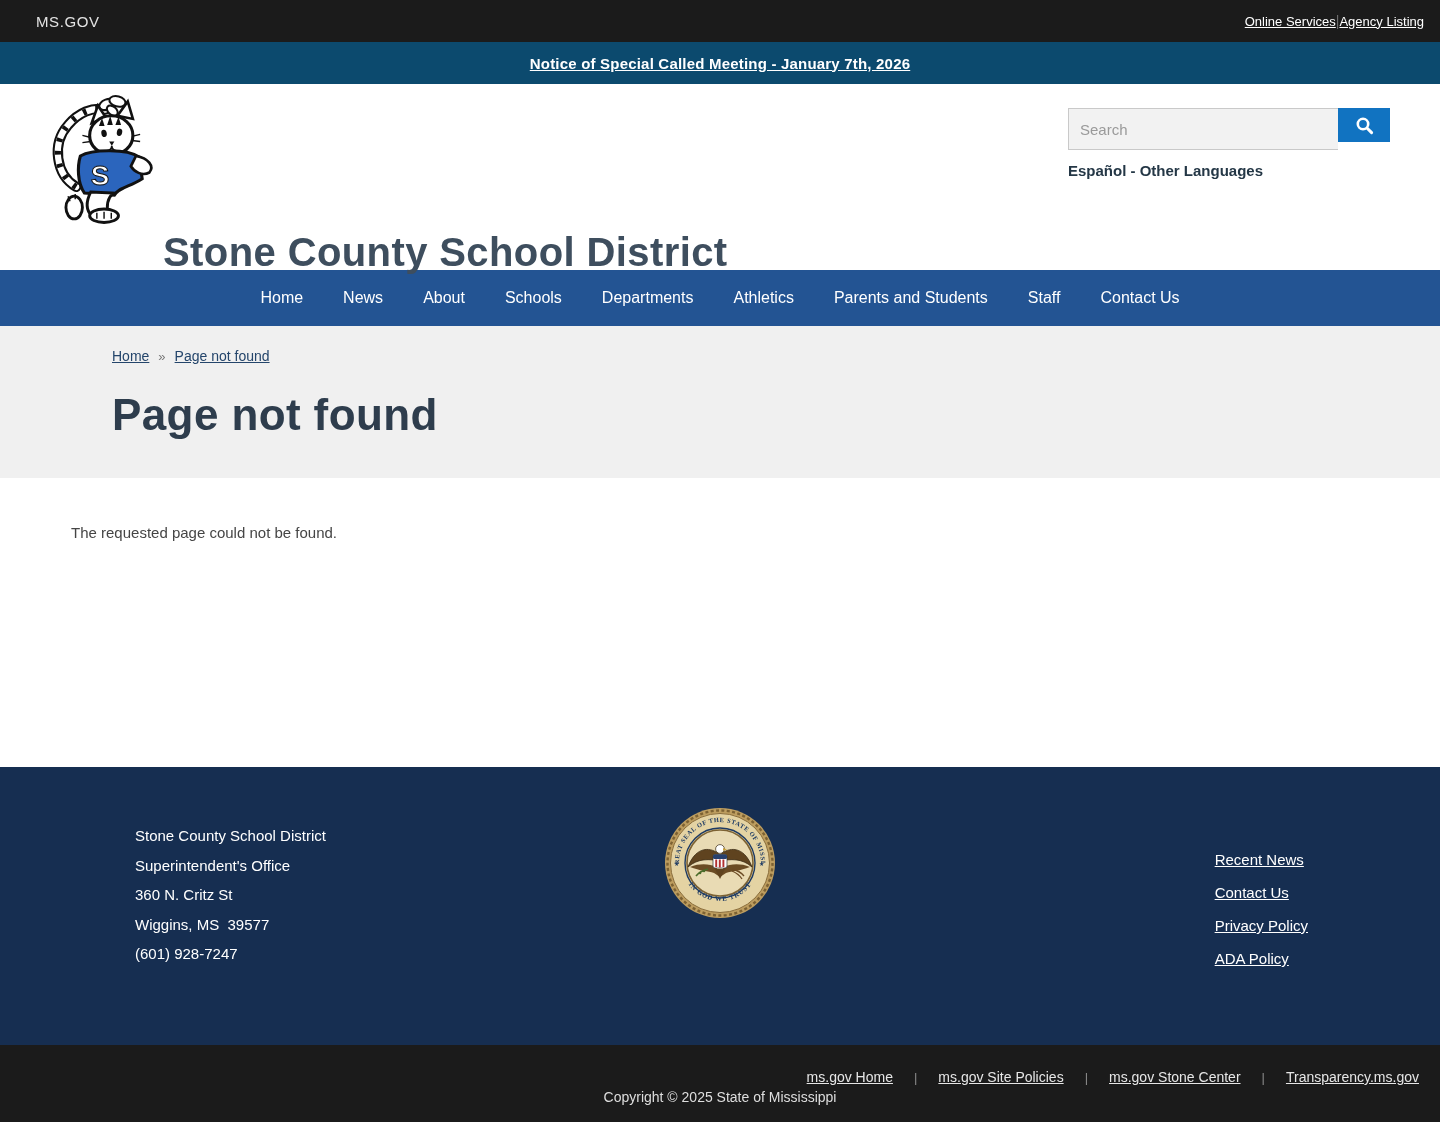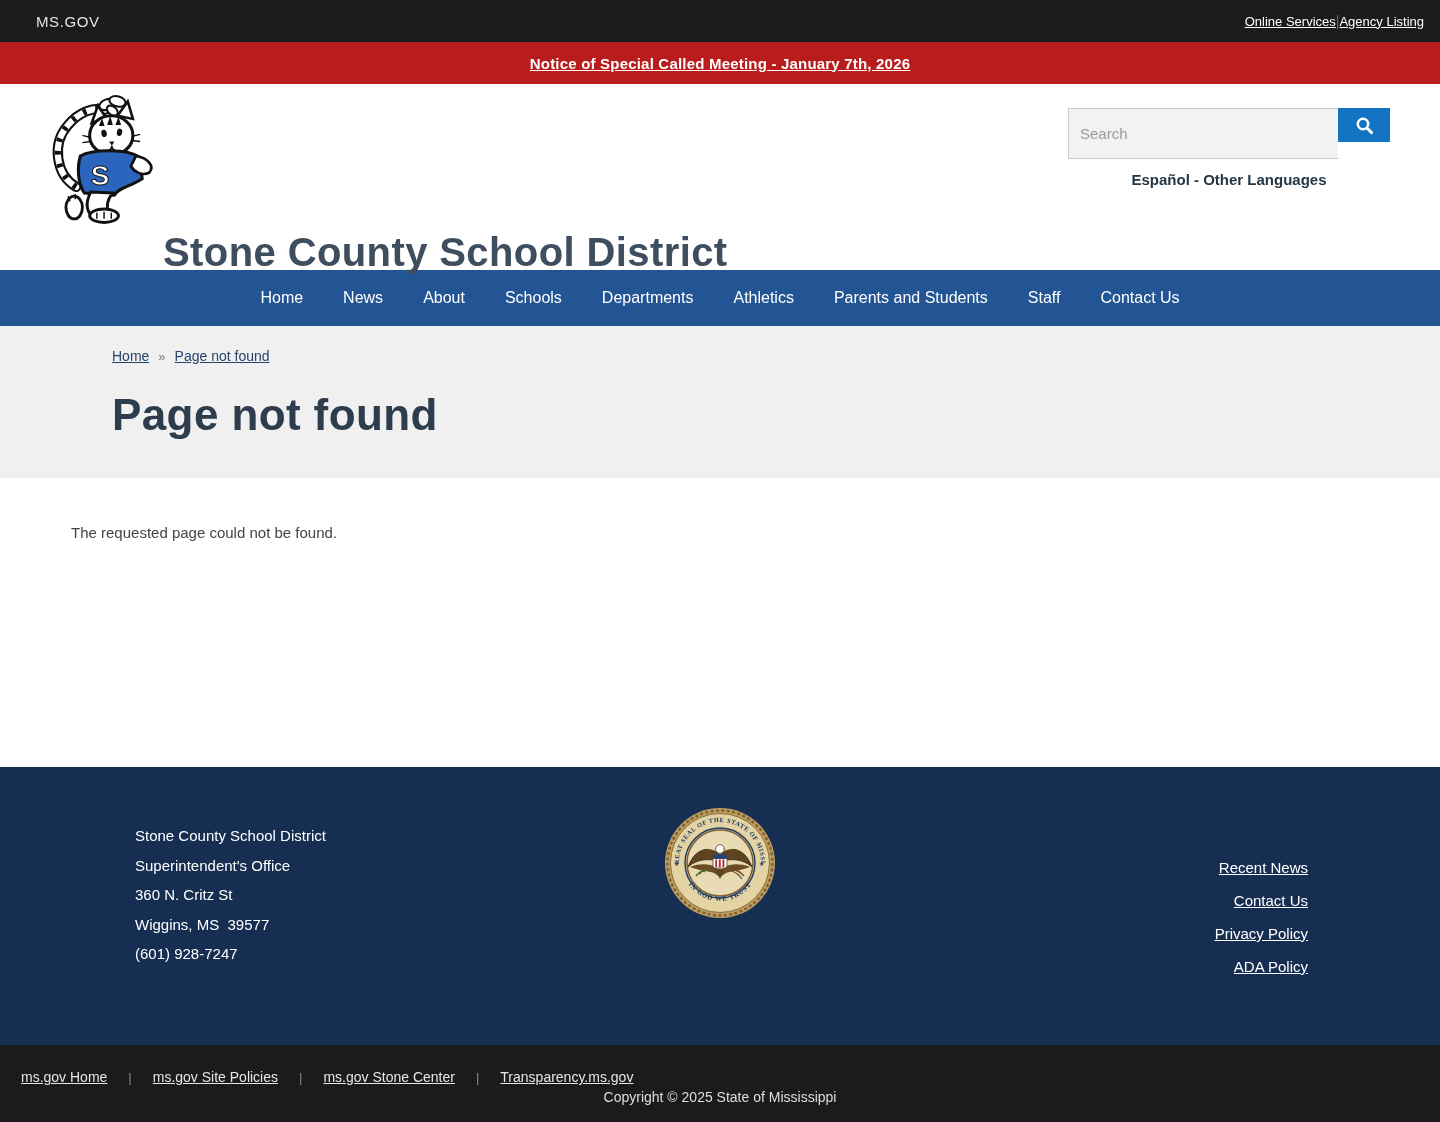--- a/index.html
+++ b/index.html
@@ -8,33 +8,33 @@
   a { cursor:pointer; }
 
   
   .topbar { height:42px; background:#1b1b1b; display:flex; align-items:center; justify-content:space-between; padding:0 16px 0 36px; }
   .brand { color:#e3e3e3; font-size:15px; letter-spacing:.6px; }
   .topbar-links { display:flex; align-items:center; }
   .topbar-link { color:#fff; font-size:13px; text-decoration:underline; }
   .topbar-sep { color:#6a6a6a; font-size:14px; }
 
   
-  .alert-bar { height:42px; background:#b91c1c; display:flex; align-items:center; justify-content:center; }
+  .alert-bar { height:42px; background:#0c4a6e; display:flex; align-items:center; justify-content:center; }
   .alert-link { color:#fff; font-size:15px; font-weight:600; text-decoration:underline; letter-spacing:.2px; }
 
   
   .site-header { height:186px; background:#fff; position:relative; }
   .logo-wrap { position:absolute; left:44px; top:4px; width:116px; height:136px; }
   .site-title { position:absolute; left:163px; top:146px; font-size:40px; font-weight:600; color:#3e4e5e; letter-spacing:.4px; }
   .search-area { position:absolute; right:50px; top:24px; width:322px; }
   .search-row { display:flex; }
-  .search-input { width:270px; height:51px; background:#f2f2f2; border:1px solid #c9c9c9; border-right:none; padding:0 11px; font-size:15px; color:#555; font-family:"Liberation Sans", sans-serif; }
+  .search-input { width:270px; height:42px; background:#f2f2f2; border:1px solid #c9c9c9; border-right:none; padding:0 11px; font-size:15px; color:#555; font-family:"Liberation Sans", sans-serif; }
   .search-input::placeholder { color:#9a9a9a; }
   .search-btn { width:52px; height:34px; background:#1173c1; border:none; display:flex; align-items:center; justify-content:center; cursor:pointer; }
-  .lang-line { margin-top:12px; font-weight:700; color:#243746; font-size:15px;text-align:center; }
+  .lang-line { margin-top:12px; font-weight:700; color:#243746; font-size:15px; }
 
   
   .mainnav { height:56px; background:#235493; display:flex; justify-content:center; }
   .nav-inner { display:flex; }
   .nav-link { color:#fff; font-size:16px; padding:0 20px; line-height:56px; text-decoration:none; white-space:nowrap; }
 
   
   .page-head { background:#f0f0f0; padding:22px 0 38px 112px; }
   .breadcrumb { display:flex; align-items:center; gap:9px; font-size:14px; }
   .crumb { color:#24456b; text-decoration:underline; }
@@ -43,26 +43,26 @@
 
   
   .main-content { background:#fff; height:289px; padding:46px 0 0 71px; }
   .body-text { font-size:15px; color:#454545; }
 
   
   .site-footer { background:#162e51; height:278px; position:relative; }
   .footer-address { position:absolute; left:135px; top:54px; }
   .addr-line { color:#fff; font-size:15px; line-height:29.5px; white-space:pre-wrap; }
   .footer-seal { position:absolute; left:664px; top:40px; width:112px; height:112px; }
-  .footer-links { position:absolute; right:132px; top:84px; text-align:right; }
+  .footer-links { position:absolute; right:132px; top:76px; }
   .footer-link { display:block; color:#fff; font-size:15px; text-decoration:underline; line-height:33px; }
 
   
   .bottombar { background:#1b1b1b; height:94px; padding-top:24px; }
-  .bottom-links { display:flex; justify-content:flex-start; align-items:center; }
+  .bottom-links { display:flex; justify-content:flex-end; align-items:center; }
   .bottom-link { color:#e6e6e6; font-size:14px; text-decoration:underline; margin:0 21px; }
   .bottom-sep { color:#8a8a8a; font-size:13px; }
   .copyright { text-align:center; color:#dedede; font-size:14px; margin-top:4px; }
 </style>
 </head>
 <body>
 
 <header class="topbar">
   <span class="brand">MS.GOV</span>
   <nav class="topbar-links">

